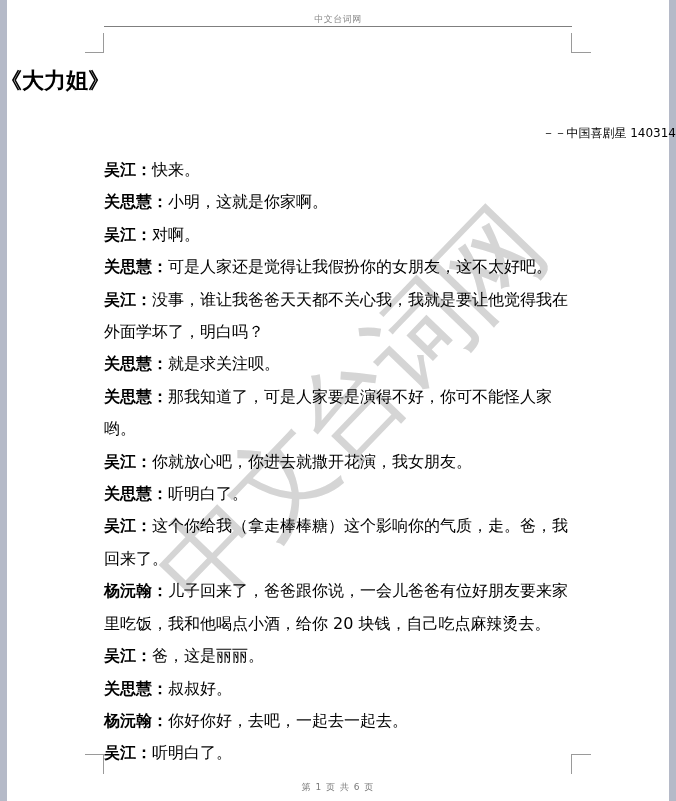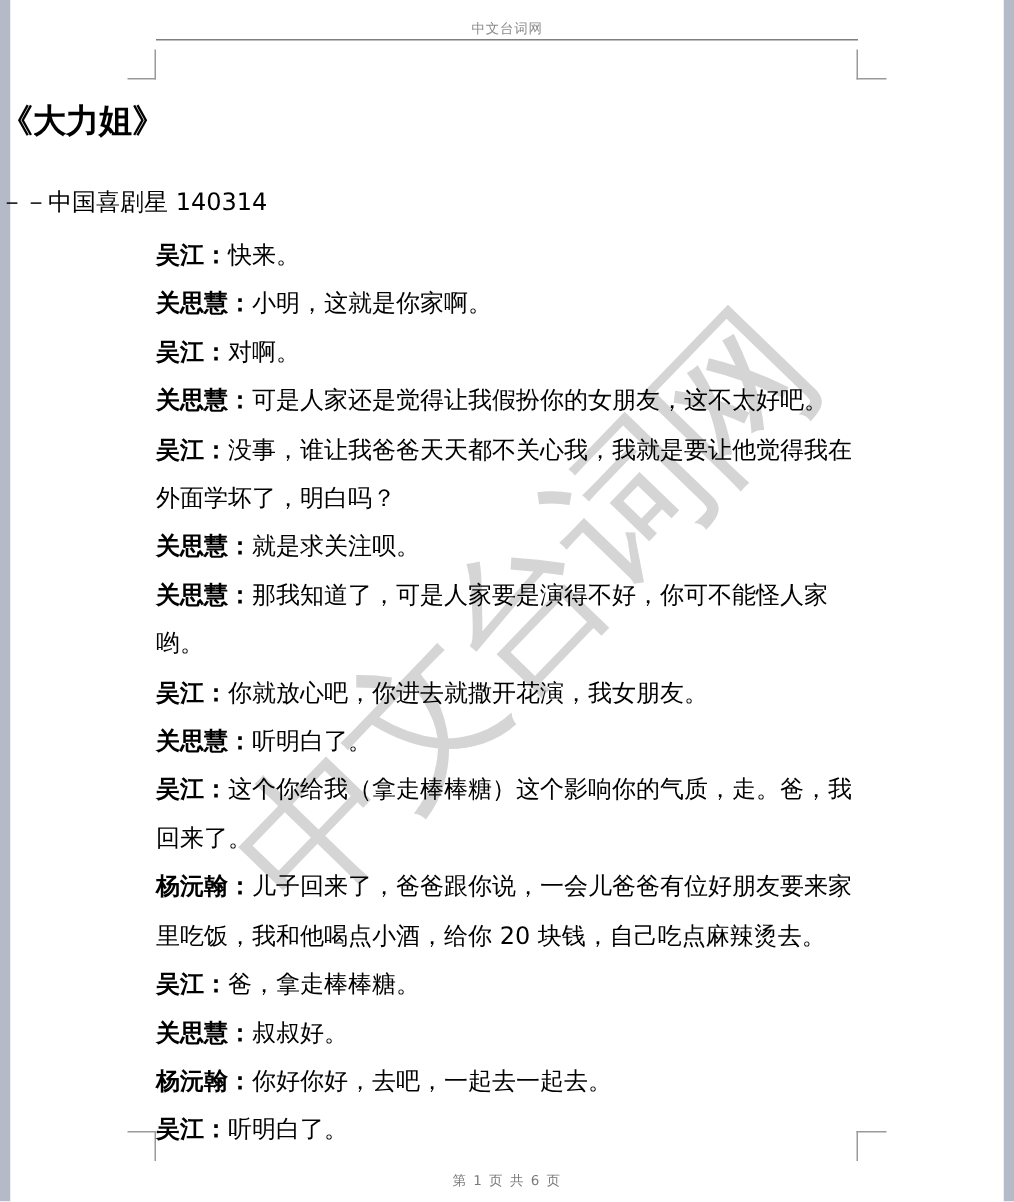--- a/index.html
+++ b/index.html
@@ -102,22 +102,22 @@
     font-size: 22px;
     font-family: "DejaVu Serif", "Liberation Serif", serif;
     font-weight: bold;
     z-index: 1;
   }
   .subtitle {
     position: absolute;
     left: 0;
     width: 676px;
     top: 125px;
-    text-align: left;
-    font-size: 16px;
+    text-align: right;
+    font-size: 12px;
     z-index: 1;
   }
   .body {
     position: absolute;
     left: 104px;
     top: 154px;
     width: 472px;
     z-index: 1;
     font-size: 16px;
     line-height: 32.4px;
@@ -159,19 +159,19 @@
   <p class="line"><span class="speaker">关思慧：</span><span>小明，这就是你家啊。</span></p>
   <p class="line"><span class="speaker">吴江：</span><span>对啊。</span></p>
   <p class="line"><span class="speaker">关思慧：</span><span>可是人家还是觉得让我假扮你的女朋友，这不太好吧。</span></p>
   <p class="line"><span class="speaker">吴江：</span><span>没事，谁让我爸爸天天都不关心我，我就是要让他觉得我在外面学坏了，明白吗？</span></p>
   <p class="line"><span class="speaker">关思慧：</span><span>就是求关注呗。</span></p>
   <p class="line"><span class="speaker">关思慧：</span><span>那我知道了，可是人家要是演得不好，你可不能怪人家哟。</span></p>
   <p class="line"><span class="speaker">吴江：</span><span>你就放心吧，你进去就撒开花演，我女朋友。</span></p>
   <p class="line"><span class="speaker">关思慧：</span><span>听明白了。</span></p>
   <p class="line"><span class="speaker">吴江：</span><span>这个你给我（拿走棒棒糖）这个影响你的气质，走。爸，我回来了。</span></p>
   <p class="line"><span class="speaker">杨沅翰：</span><span>儿子回来了，爸爸跟你说，一会儿爸爸有位好朋友要来家里吃饭，我和他喝点小酒，给你 20 块钱，自己吃点麻辣烫去。</span></p>
-  <p class="line"><span class="speaker">吴江：</span><span>爸，拿走棒棒糖。</span></p>
+  <p class="line"><span class="speaker">吴江：</span><span>爸，这是丽丽。</span></p>
   <p class="line"><span class="speaker">关思慧：</span><span>叔叔好。</span></p>
   <p class="line"><span class="speaker">杨沅翰：</span><span>你好你好，去吧，一起去一起去。</span></p>
   <p class="line"><span class="speaker">吴江：</span><span>听明白了。</span></p>
 </div>
 
 <div class="footer-text">第 1 页 共 6 页</div>
 
 </body></html>

